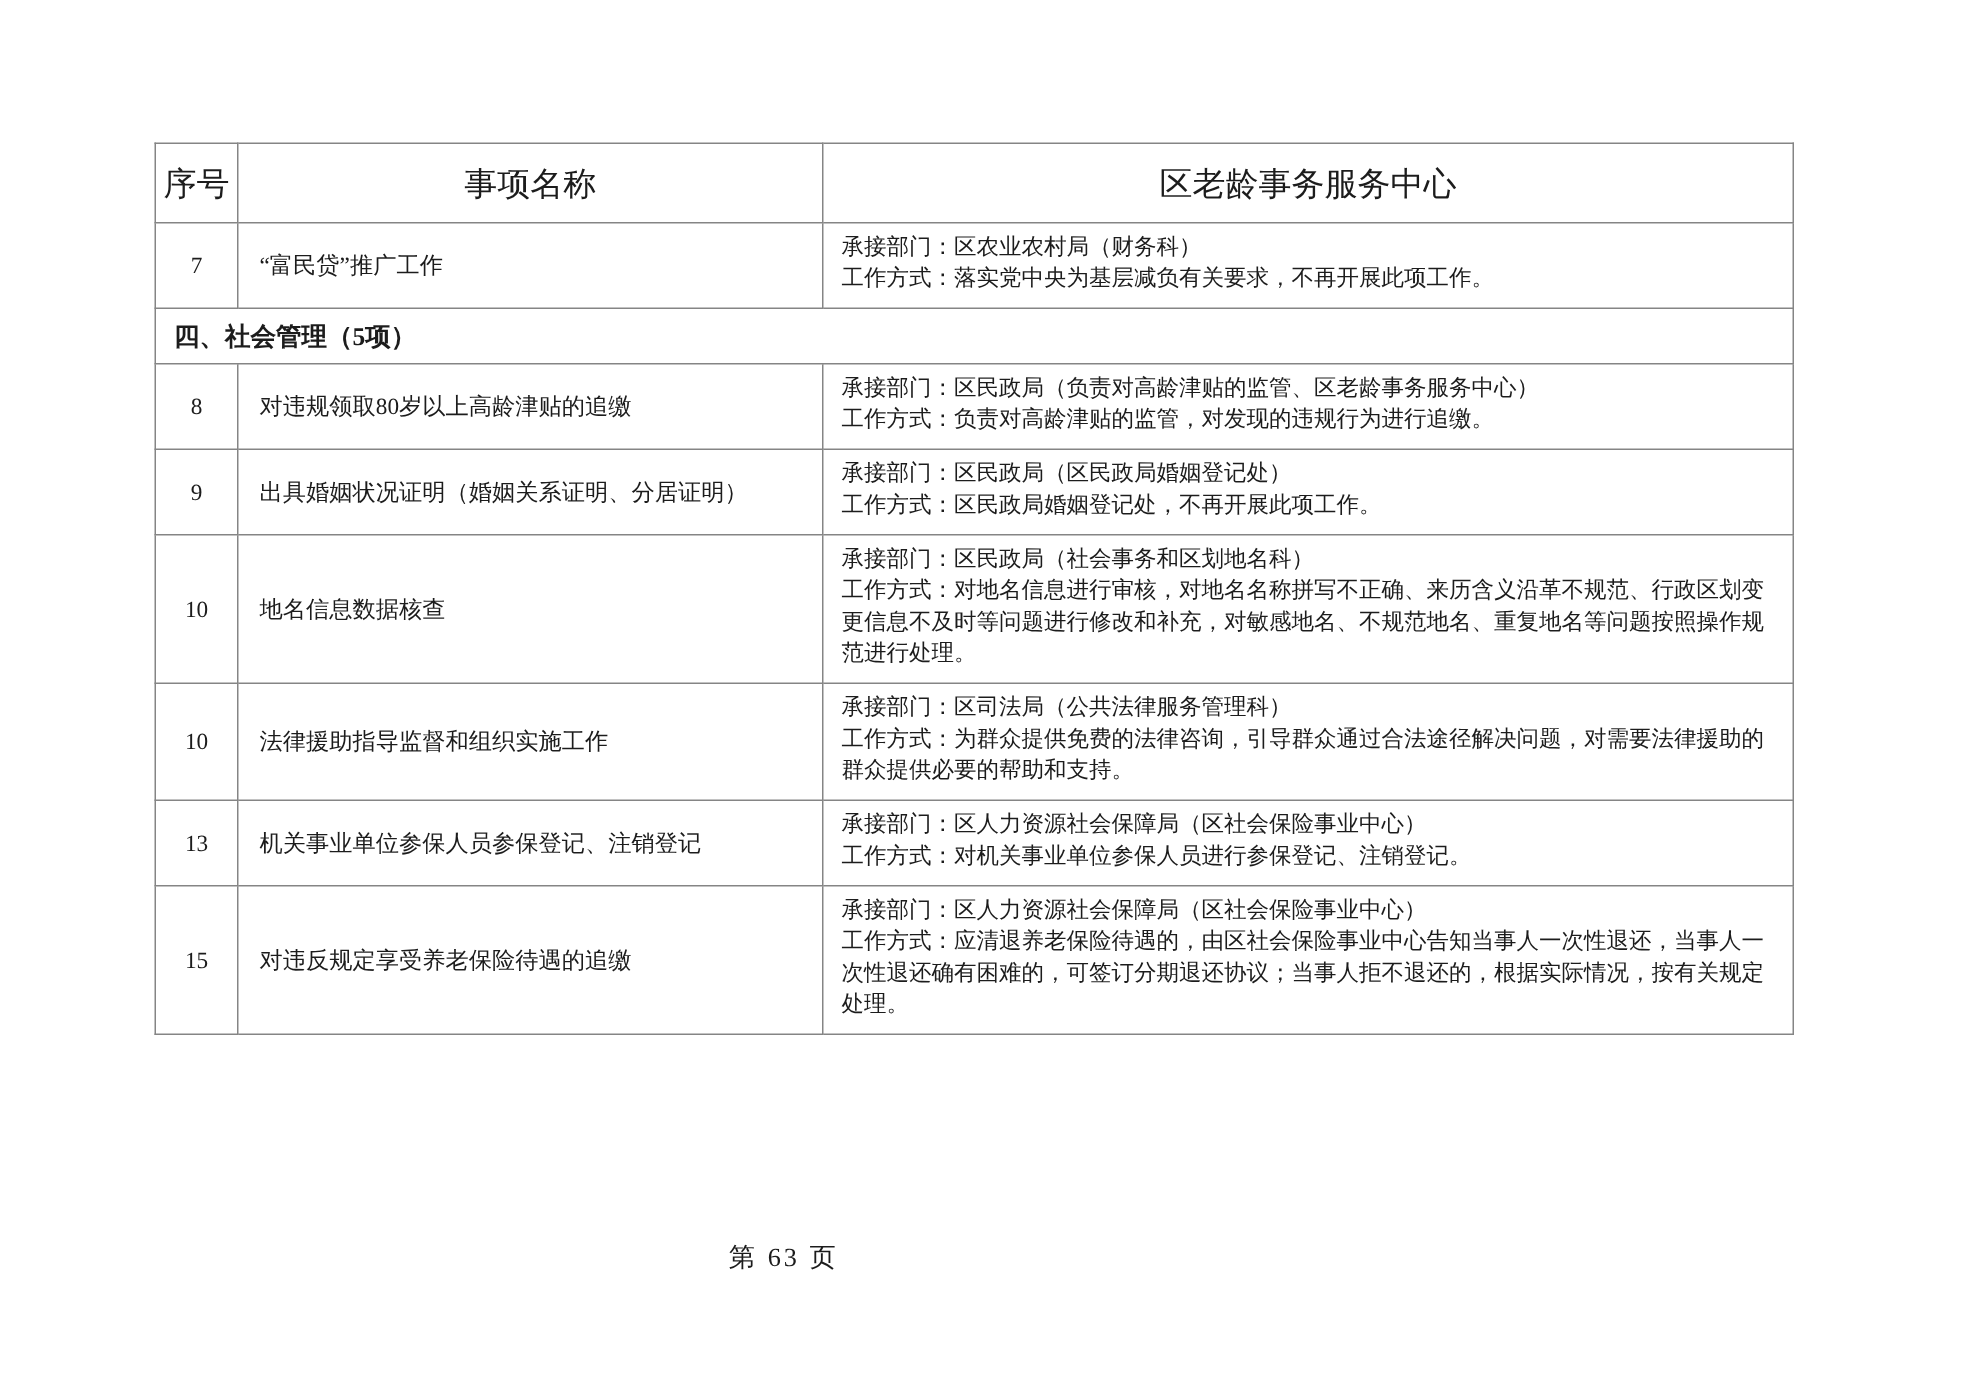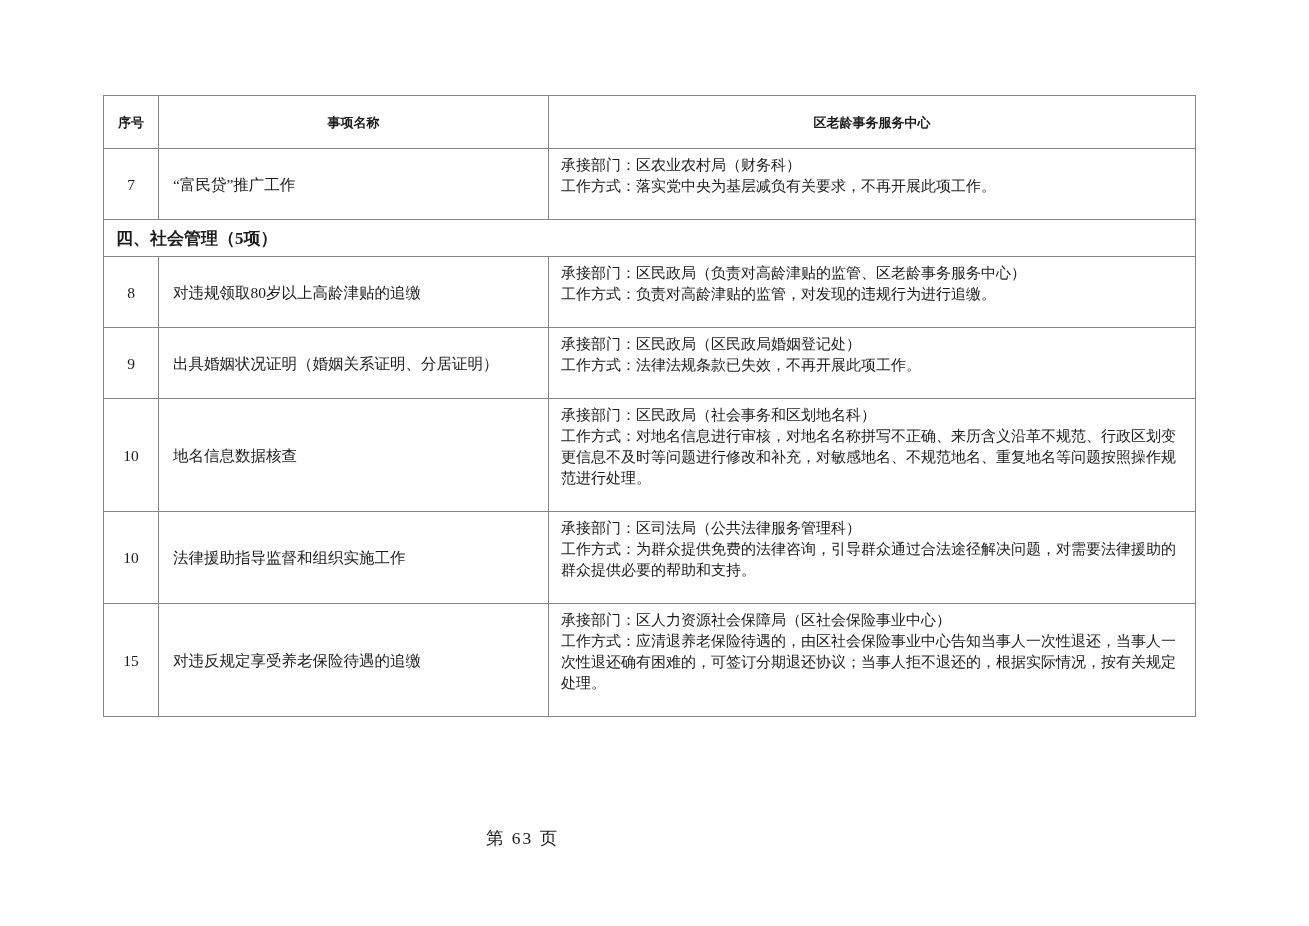--- a/index.html
+++ b/index.html
@@ -27,35 +27,35 @@
     border: 1px solid #858585;
     vertical-align: middle;
     font-size: 15px;
     line-height: 21px;
     font-weight: normal;
     word-break: break-all;
   }
   th.hdr {
     height: 50px;
     text-align: center;
-    font-weight: bold;
-    font-size: 13px;
+    font-weight: normal;
+    font-size: 22px;
   }
   td.no-cell {
     text-align: center;
     font-size: 15.5px;
     padding: 5px 2px;
   }
   td.name-cell {
     padding: 5px 12px 5px 14px;
     text-align: left;
     font-size: 15.5px;
   }
   td.dept-cell {
-    padding: 6px 10px 22px 12px;
+    padding: 6px 10px 8px 12px;
     text-align: left;
   }
   td.section-cell {
     padding: 7px 0 7px 12px;
     font-weight: bold;
     font-size: 17px;
     height: 22px;
   }
   .two-line {
     height: 42px;
@@ -104,40 +104,48 @@
       <td class="dept-cell two-line">
         <div>承接部门：区民政局（负责对高龄津贴的监管、区老龄事务服务中心）</div>
         <div>工作方式：负责对高龄津贴的监管，对发现的违规行为进行追缴。</div>
       </td>
     </tr>
     <tr>
       <td class="no-cell">9</td>
       <td class="name-cell">出具婚姻状况证明（婚姻关系证明、分居证明）</td>
       <td class="dept-cell two-line">
         <div>承接部门：区民政局（区民政局婚姻登记处）</div>
-        <div>工作方式：法律法规条款已失效，不再开展此项工作。</div>
+        <div>工作方式：区民政局婚姻登记处，不再开展此项工作。</div>
       </td>
     </tr>
     <tr>
       <td class="no-cell">10</td>
       <td class="name-cell">地名信息数据核查</td>
       <td class="dept-cell">
         <div>承接部门：区民政局（社会事务和区划地名科）</div>
         <div>工作方式：对地名信息进行审核，对地名名称拼写不正确、来历含义沿革不规范、行政区划变更信息不及时等问题进行修改和补充，对敏感地名、不规范地名、重复地名等问题按照操作规范进行处理。</div>
       </td>
     </tr>
     <tr>
       <td class="no-cell">10</td>
       <td class="name-cell">法律援助指导监督和组织实施工作</td>
       <td class="dept-cell">
         <div>承接部门：区司法局（公共法律服务管理科）</div>
         <div>工作方式：为群众提供免费的法律咨询，引导群众通过合法途径解决问题，对需要法律援助的群众提供必要的帮助和支持。</div>
       </td>
     </tr>
     <tr>
+      <td class="no-cell">13</td>
+      <td class="name-cell">机关事业单位参保人员参保登记、注销登记</td>
+      <td class="dept-cell two-line">
+        <div>承接部门：区人力资源社会保障局（区社会保险事业中心）</div>
+        <div>工作方式：对机关事业单位参保人员进行参保登记、注销登记。</div>
+      </td>
+    </tr>
+    <tr>
       <td class="no-cell">15</td>
       <td class="name-cell">对违反规定享受养老保险待遇的追缴</td>
       <td class="dept-cell">
         <div>承接部门：区人力资源社会保障局（区社会保险事业中心）</div>
         <div>工作方式：应清退养老保险待遇的，由区社会保险事业中心告知当事人一次性退还，当事人一次性退还确有困难的，可签订分期退还协议；当事人拒不退还的，根据实际情况，按有关规定处理。</div>
       </td>
     </tr>
   </tbody>
 </table>
 

